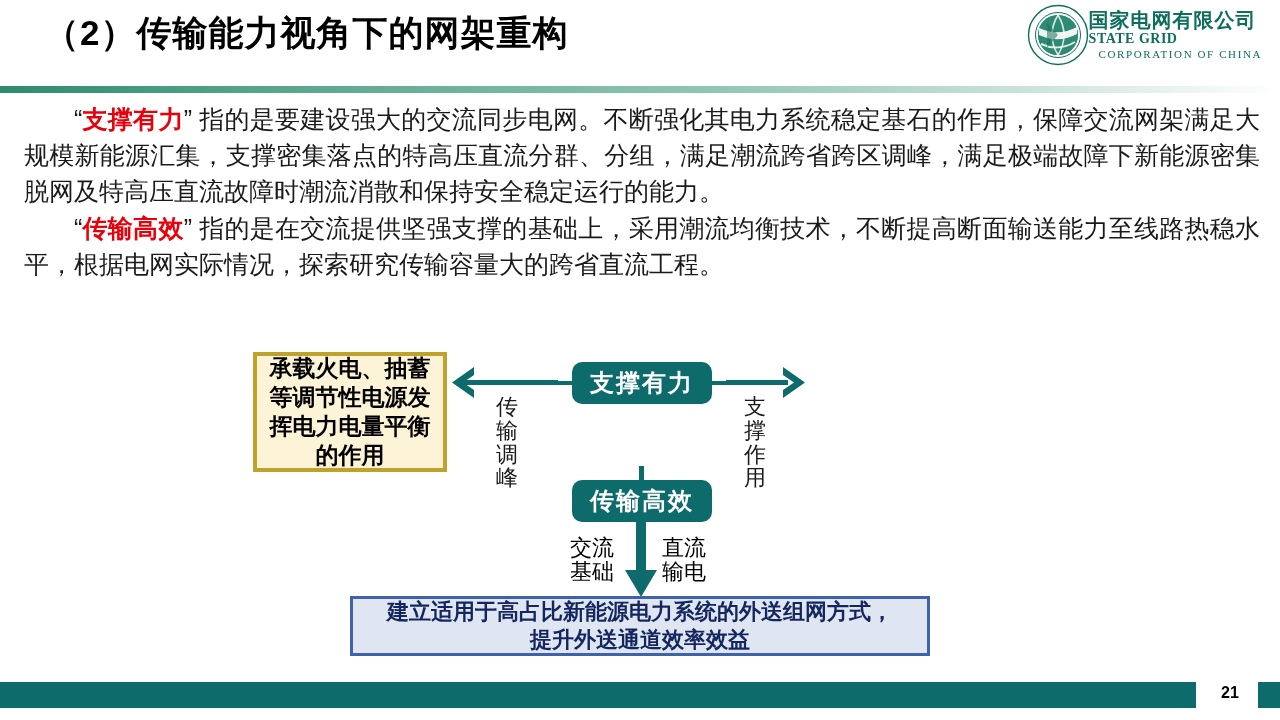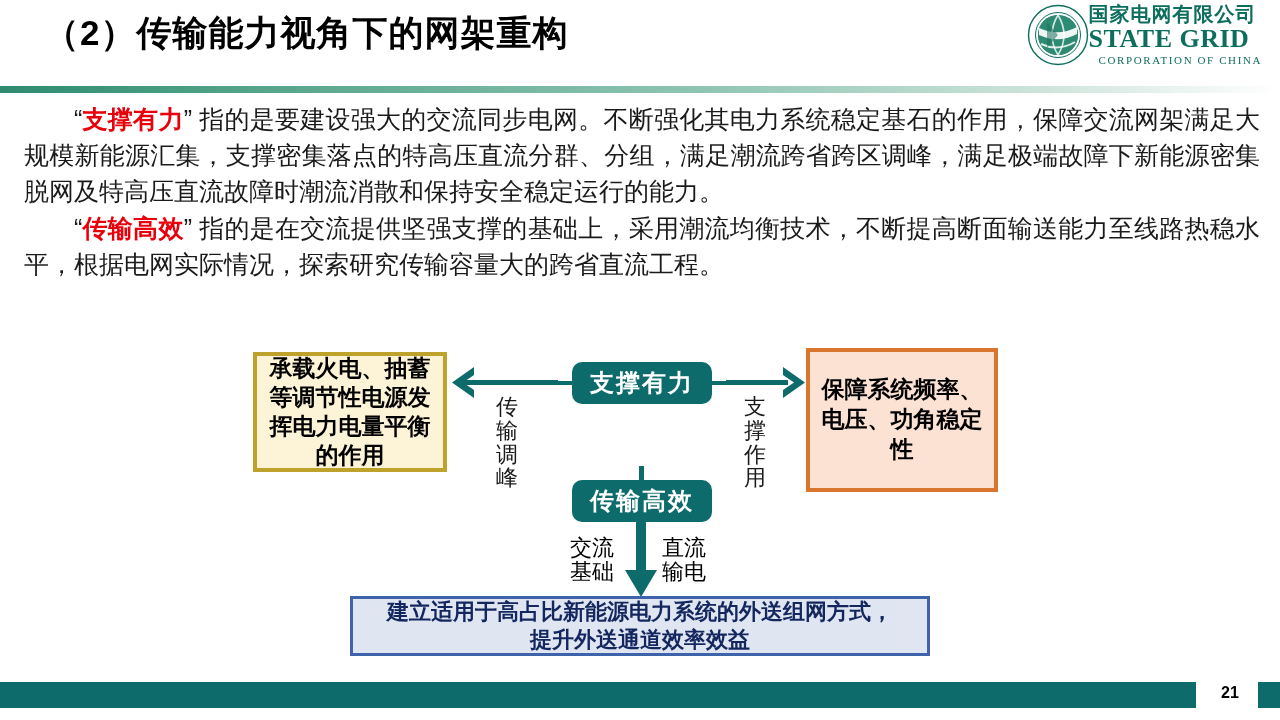--- a/index.html
+++ b/index.html
@@ -23,21 +23,21 @@
   #logo-area {
     position:absolute; right:18px; top:4px;
     display:flex; align-items:center; gap:0;
   }
   #logo-mark { width:62px; height:62px; flex:0 0 62px; }
   #logo-text { display:flex; flex-direction:column; line-height:1; }
   #logo-cn {
     font-size:20px; font-weight:bold; color:#0e6e5e; letter-spacing:1px;
   }
   #logo-en-main {
-    font-size:26px; font-weight:bold; color:#0e6e5e;
+    font-size:14px; font-weight:bold; color:#0e6e5e;
     font-family:"Liberation Serif","DejaVu Serif",serif; letter-spacing:0.5px;
     margin-top:2px;
   }
   #logo-en-sub {
     font-size:11px; color:#0e6e5e;
     font-family:"Liberation Serif","DejaVu Serif",serif; letter-spacing:1.6px;
     margin-top:3px;
     padding-left:10px;
   }
 
@@ -144,21 +144,20 @@
 
 <div id="body-copy">
   <p><span>“</span><span class="kw">支撑有力</span><span>”</span> <span>指的是要建设强大的交流同步电网。不断强化其电力系统稳定基石的作用，保障交流网架满足大规模新能源汇集，支撑密集落点的特高压直流分群、分组，满足潮流跨省跨区调峰，满足极端故障下新能源密集脱网及特高压直流故障时潮流消散和保持安全稳定运行的能力。</span></p>
   <p><span>“</span><span class="kw">传输高效</span><span>”</span> <span>指的是在交流提供坚强支撑的基础上，采用潮流均衡技术，不断提高断面输送能力至线路热稳水平，根据电网实际情况，探索研究传输容量大的跨省直流工程。</span></p>
 </div>
 
 <div id="diagram">
 
   <div class="node" id="box-left">承载火电、抽蓄等调节性电源发挥电力电量平衡的作用</div>
 
-  <div class="node" id="box-right">保障系统频率、电压、功角稳定性</div>
 
   <div class="node green-pill" id="box-support">支撑有力</div>
   <div class="node green-pill" id="box-trans">传输高效</div>
 
   <div class="stub" style="left:556px; top:41px; width:18px;"></div>
   <div class="h-line" style="left:463px; top:40px; width:95px;"></div>
   <span style="position:absolute; left:449px; top:26px;">
     <svg width="26" height="33" viewBox="0 0 26 33" aria-hidden="true">
       <path d="M25 1 L3 16.5 L25 32 L25 24 L14 16.5 L25 9 Z" fill="#0e6b6b"></path>
     </svg>

